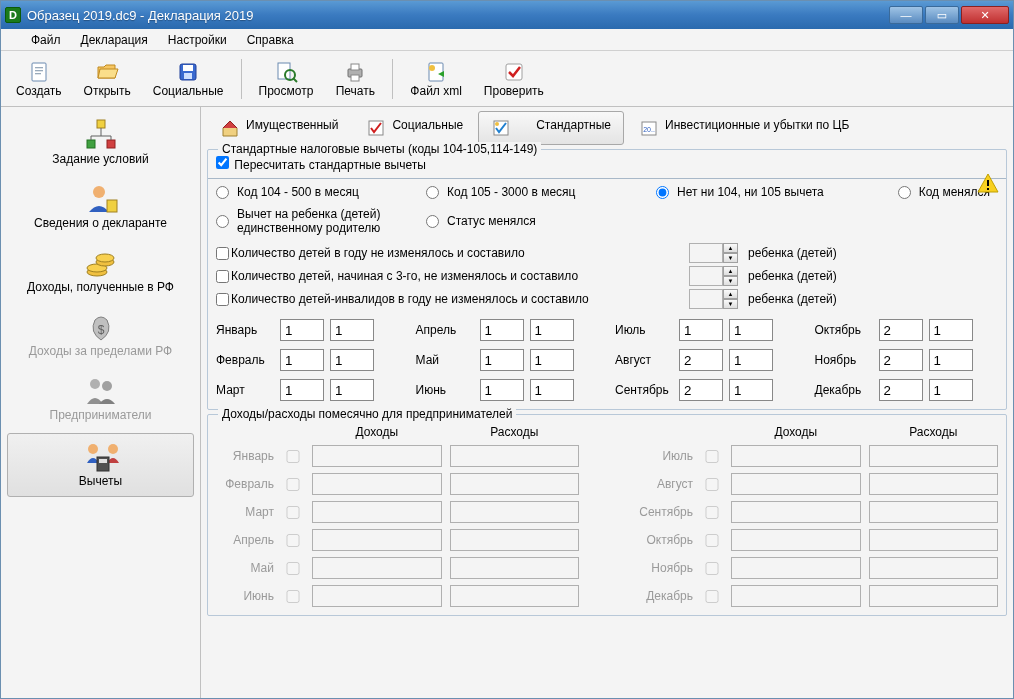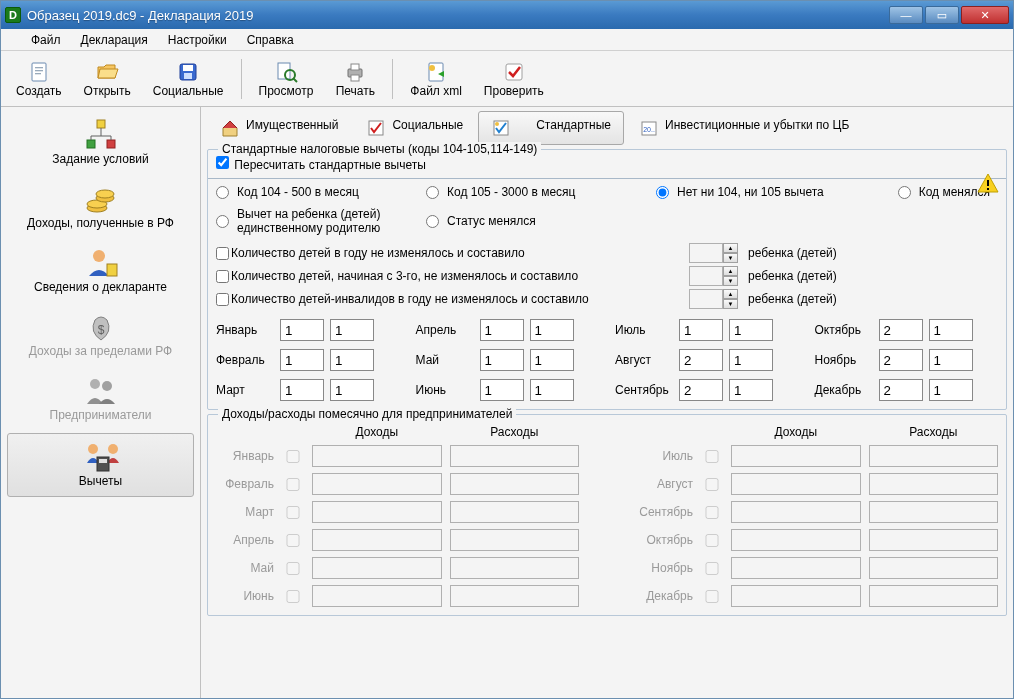--- a/index.html
+++ b/index.html
@@ -297,37 +297,37 @@
               <line x1="8" y1="22" x2="8" y2="18" stroke="#606060"></line>
               <line x1="28" y1="22" x2="28" y2="18" stroke="#606060"></line>
               <line x1="8" y1="18" x2="28" y2="18" stroke="#606060"></line>
             </svg>
         </span>
         <span>Задание условий</span>
       </div>
       <div class="side-item">
         <span class="side-icon">
           <svg width="36" height="34">
+              <circle cx="16" cy="10" r="6" fill="#f0b070"></circle>
+              <path d="M6 30 Q16 18 26 30 Z" fill="#3060c0"></path>
+              <rect x="24" y="18" width="10" height="12" fill="#f0d040" stroke="#a08020"></rect>
+            </svg>
+        </span>
+        <span>Сведения о декларанте</span>
+      </div>
+      <div class="side-item">
+        <span class="side-icon">
+          <svg width="36" height="34">
               <ellipse cx="14" cy="26" rx="10" ry="4" fill="#f0c040" stroke="#a08020"></ellipse>
               <ellipse cx="14" cy="22" rx="10" ry="4" fill="#f8d050" stroke="#a08020"></ellipse>
               <ellipse cx="22" cy="16" rx="9" ry="4" fill="#f0c040" stroke="#a08020"></ellipse>
               <ellipse cx="22" cy="12" rx="9" ry="4" fill="#f8d050" stroke="#a08020"></ellipse>
             </svg>
         </span>
         <span>Доходы, полученные в РФ</span>
-      </div>
-      <div class="side-item">
-        <span class="side-icon">
-          <svg width="36" height="34">
-              <circle cx="16" cy="10" r="6" fill="#f0b070"></circle>
-              <path d="M6 30 Q16 18 26 30 Z" fill="#3060c0"></path>
-              <rect x="24" y="18" width="10" height="12" fill="#f0d040" stroke="#a08020"></rect>
-            </svg>
-        </span>
-        <span>Сведения о декларанте</span>
       </div>
       <div class="side-item disabled">
         <span class="side-icon">
           <svg width="36" height="34">
               <path d="M12 10 Q18 4 24 10 Q30 22 18 30 Q6 22 12 10 Z" fill="#c0c0c0" stroke="#808080"></path>
               <text x="18" y="24" text-anchor="middle" font-size="12" fill="#606060">$</text>
             </svg>
         </span>
         <span>Доходы за пределами РФ</span>
       </div>

